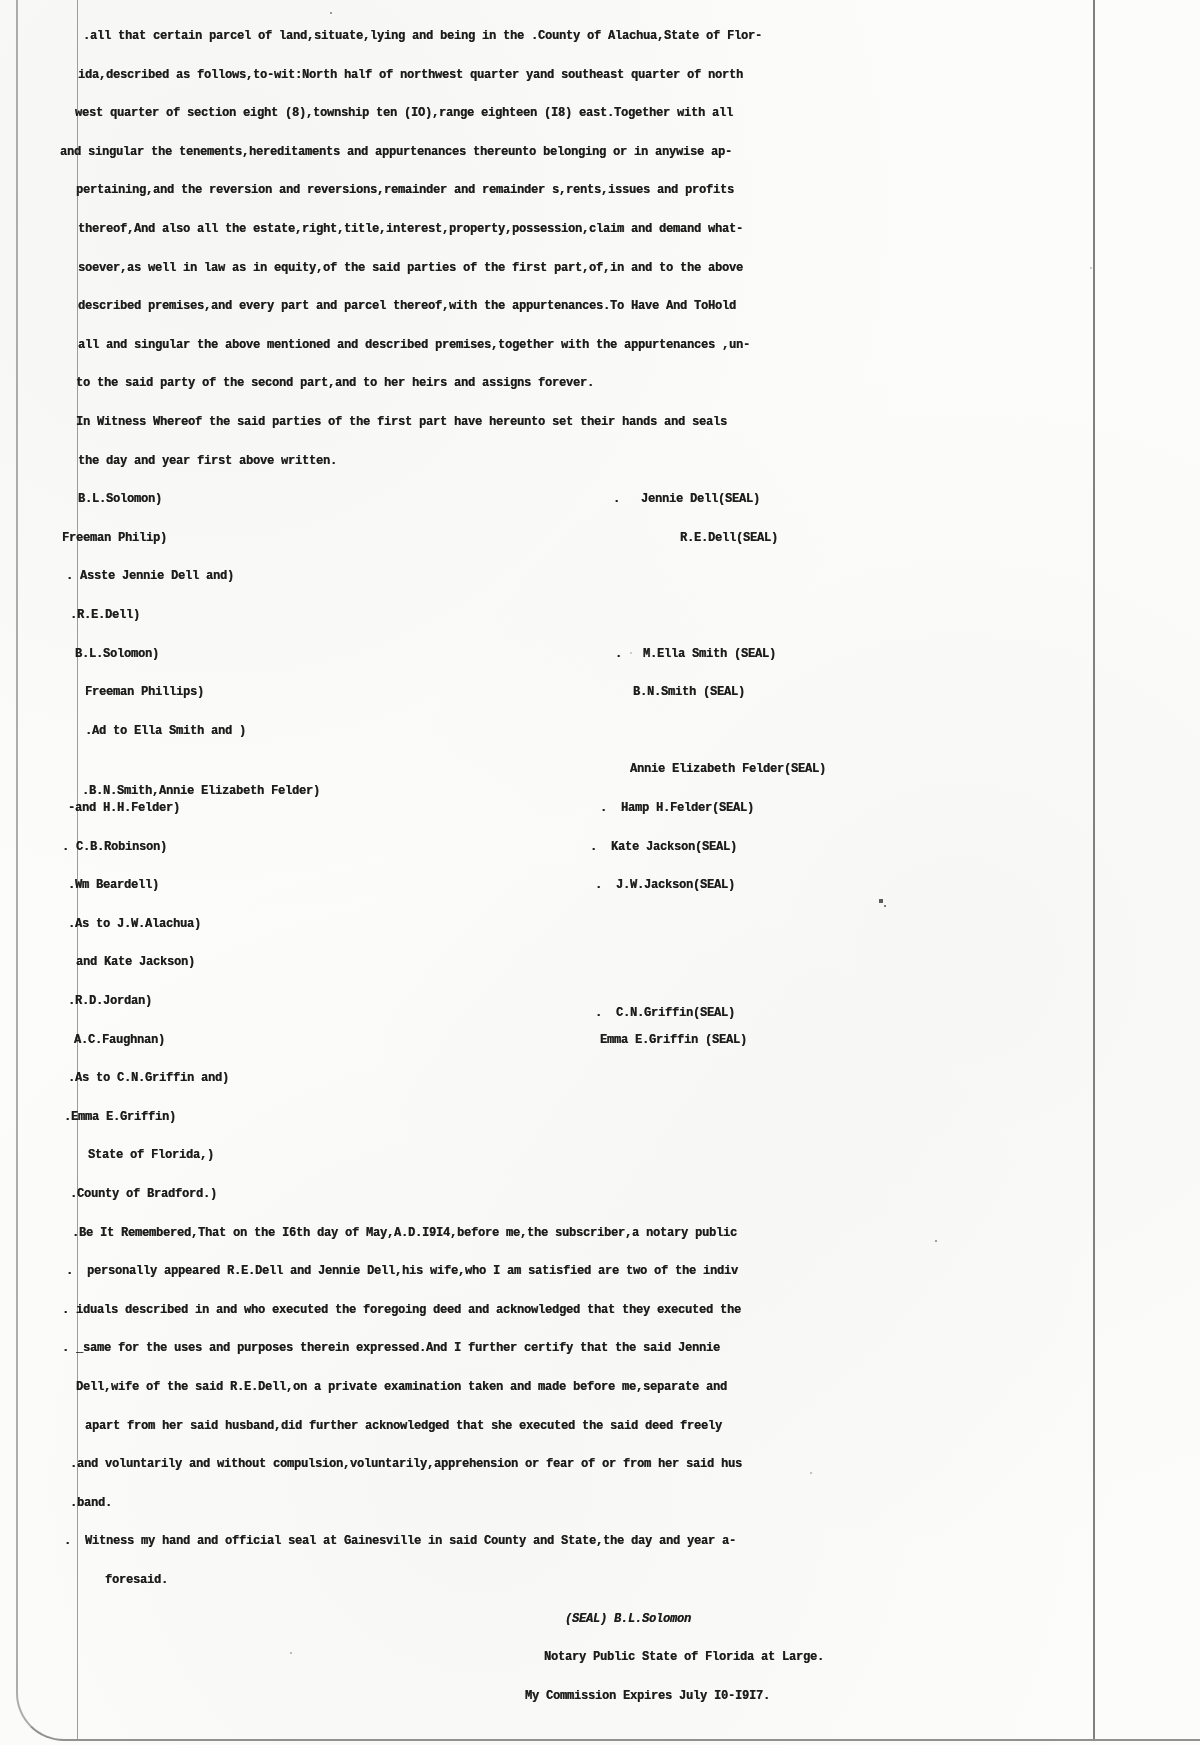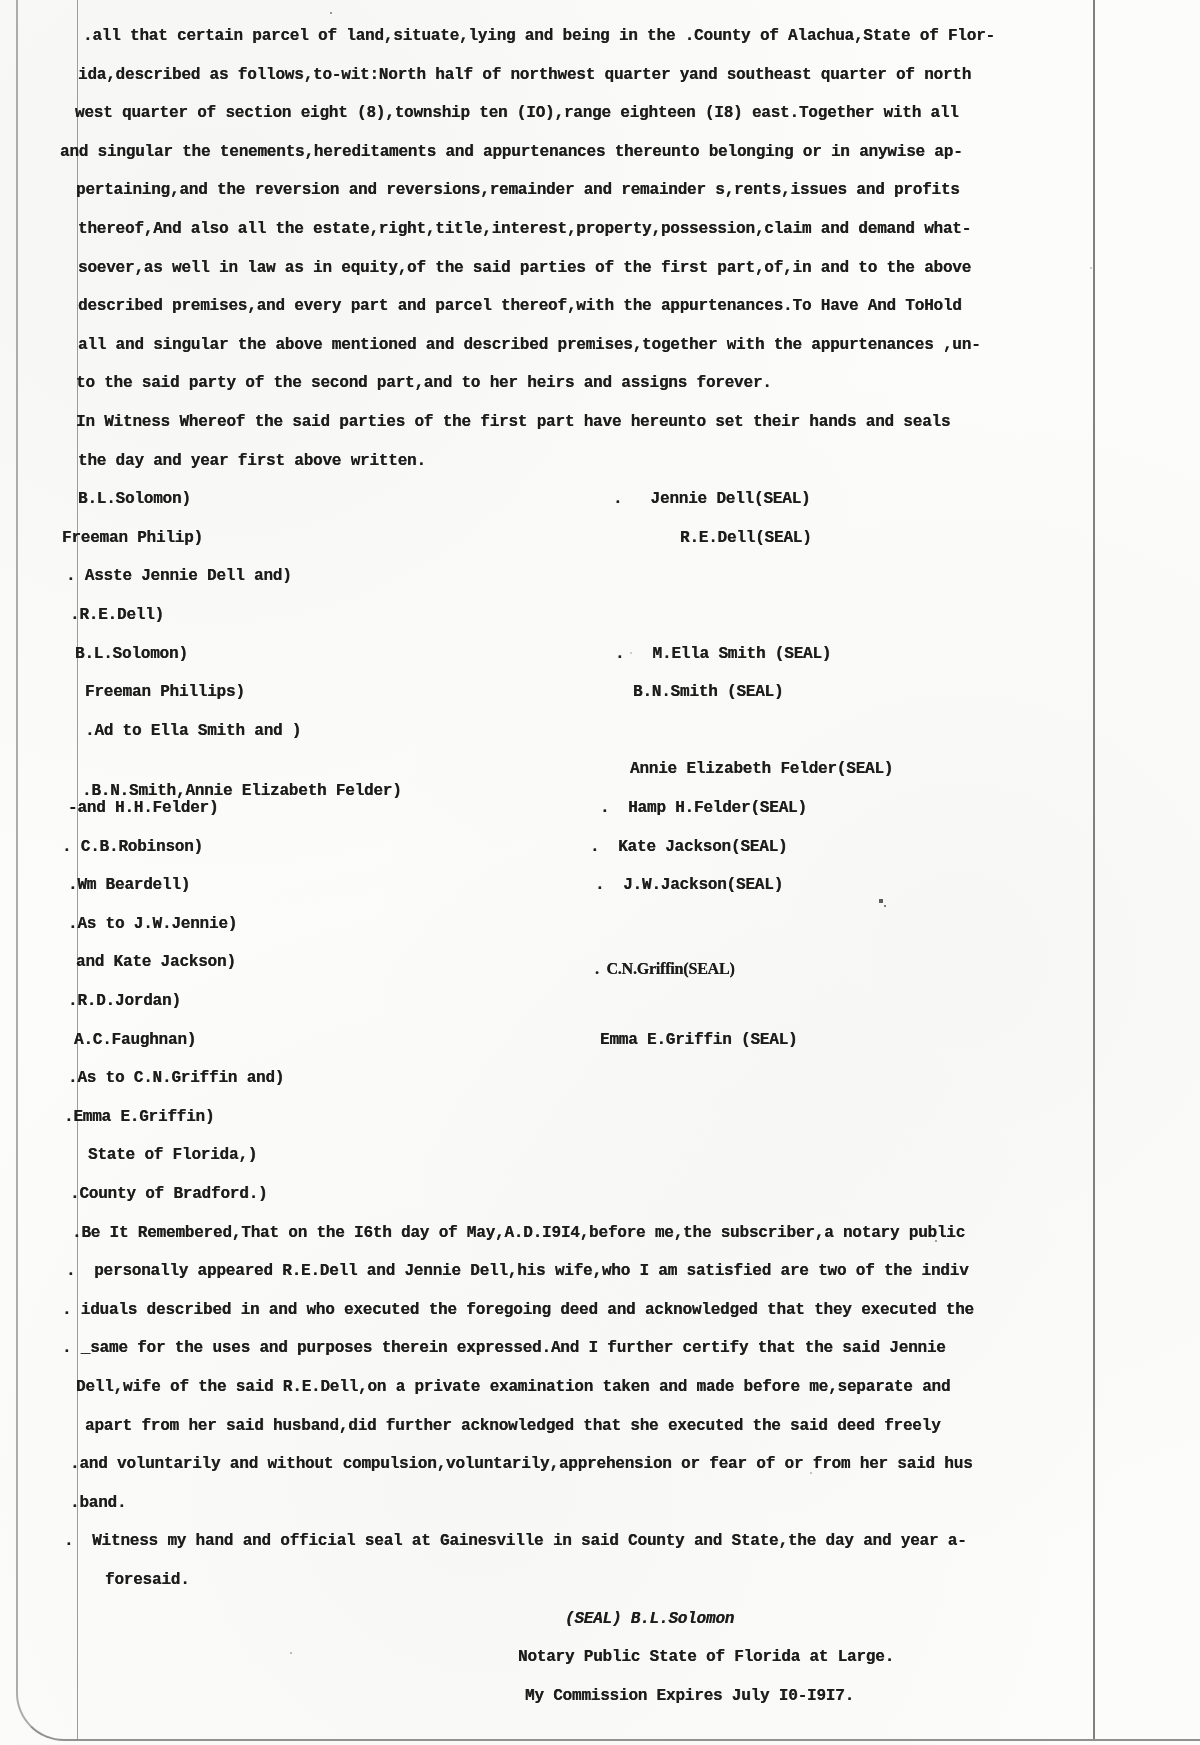--- a/index.html
+++ b/index.html
@@ -19,21 +19,21 @@
   .page-edge{
     position:absolute;left:16px;top:-4px;width:1184px;height:1743px;
     border-left:2px solid #aaadab;
     border-bottom:2px solid #8f928f;
     border-bottom-left-radius:48px;
   }
   .left-rule{position:absolute;left:77px;top:0;width:1px;height:1739px;background:#9a9d9a;}
   .right-rule{position:absolute;left:1093px;top:0;width:2px;height:1739px;background:#7e817e;}
   .page-line{
     position:absolute;white-space:pre;
-    font-size:16px;line-height:19px;font-weight:700;
+    font-size:12px;line-height:19px;font-weight:700;
     color:#1c1c1c;
     text-shadow:0 0 0.6px rgba(30,30,30,0.65), 0.4px 0.4px 0.3px rgba(40,40,40,0.35);
     letter-spacing:-0.2px;
   }
   .specks{position:absolute;left:330px;top:12px;width:2px;height:2px;background:rgba(60,60,60,0.5);
     box-shadow:
       550px 888px 0 1px rgba(40,40,40,0.75),
       554px 893px 0 0 rgba(40,40,40,0.6),
       605px 1228px 0 0 rgba(70,70,70,0.5),
       -40px 1640px 0 0 rgba(100,100,100,0.4),
@@ -75,37 +75,37 @@
       <div class="page-line" style="left: 633px; top: 683.2px;">B.N.Smith (SEAL)</div>
       <div class="page-line" style="left: 85px; top: 721.8px;">.Ad to Ella Smith and )</div>
       <div class="page-line" style="left: 82px; top: 782px;">.B.N.Smith,Annie Elizabeth Felder)</div>
       <div class="page-line" style="left: 630px; top: 760.4px;">Annie Elizabeth Felder(SEAL)</div>
       <div class="page-line" style="left: 68px; top: 799px;">-and H.H.Felder)</div>
       <div class="page-line" style="left: 600px; top: 799px;">.  Hamp H.Felder(SEAL)</div>
       <div class="page-line" style="left: 62px; top: 837.6px;">. C.B.Robinson)</div>
       <div class="page-line" style="left: 590px; top: 837.6px;">.  Kate Jackson(SEAL)</div>
       <div class="page-line" style="left: 68px; top: 876.2px;">.Wm Beardell)</div>
       <div class="page-line" style="left: 595px; top: 876.2px;">.  J.W.Jackson(SEAL)</div>
-      <div class="page-line" style="left: 68px; top: 914.8px;">.As to J.W.Jennie)</div>
+      <div class="page-line" style="left: 68px; top: 914.8px;">.As to J.W.Alachua)</div>
       <div class="page-line" style="left: 76px; top: 953.4px;">and Kate Jackson)</div>
-      <div class="page-line" style="left: 595px; top: 959px; font-family: Liberation Serif, serif;">.  C.N.Griffin(SEAL)</div>
+      <div class="page-line" style="left: 595px; top: 1004px;">.  C.N.Griffin(SEAL)</div>
       <div class="page-line" style="left: 68px; top: 992px;">.R.D.Jordan)</div>
       <div class="page-line" style="left: 74px; top: 1030.6px;">A.C.Faughnan)</div>
       <div class="page-line" style="left: 600px; top: 1030.6px;">Emma E.Griffin (SEAL)</div>
       <div class="page-line" style="left: 68px; top: 1069.2px;">.As to C.N.Griffin and)</div>
       <div class="page-line" style="left: 64px; top: 1107.8px;">.Emma E.Griffin)</div>
       <div class="page-line" style="left: 80px; top: 1146.4px; margin-left: 8px;">State of Florida,)</div>
       <div class="page-line" style="left: 70px; top: 1185px;">.County of Bradford.)</div>
       <div class="page-line" style="left: 72px; top: 1223.6px;">.Be It Remembered,That on the I6th day of May,A.D.I9I4,before me,the subscriber,a notary public</div>
       <div class="page-line" style="left: 66px; top: 1262.2px;">.  personally appeared R.E.Dell and Jennie Dell,his wife,who I am satisfied are two of the indiv</div>
       <div class="page-line" style="left: 62px; top: 1300.8px;">. iduals described in and who executed the foregoing deed and acknowledged that they executed the</div>
       <div class="page-line" style="left: 62px; top: 1339.4px;">. _same for the uses and purposes therein expressed.And I further certify that the said Jennie</div>
       <div class="page-line" style="left: 76px; top: 1378px;">Dell,wife of the said R.E.Dell,on a private examination taken and made before me,separate and</div>
       <div class="page-line" style="left: 85px; top: 1416.6px;">apart from her said husband,did further acknowledged that she executed the said deed freely</div>
       <div class="page-line" style="left: 70px; top: 1455.2px;">.and voluntarily and without compulsion,voluntarily,apprehension or fear of or from her said hus</div>
       <div class="page-line" style="left: 70px; top: 1493.8px;">.band.</div>
       <div class="page-line" style="left: 64px; top: 1532.4px;">.  Witness my hand and official seal at Gainesville in said County and State,the day and year a-</div>
       <div class="page-line" style="left: 105px; top: 1571px;">foresaid.</div>
       <div class="page-line" style="left: 565px; top: 1609.6px; font-style: italic;">(SEAL) B.L.Solomon</div>
-      <div class="page-line" style="left: 518px; top: 1648.2px;">Notary Public State of Florida at Large.</div>
+      <div class="page-line" style="left: 544px; top: 1648.2px;">Notary Public State of Florida at Large.</div>
       <div class="page-line" style="left: 525px; top: 1686.8px;">My Commission Expires July I0-I9I7.</div>
     </div>
 </div>
 
 </body></html>

